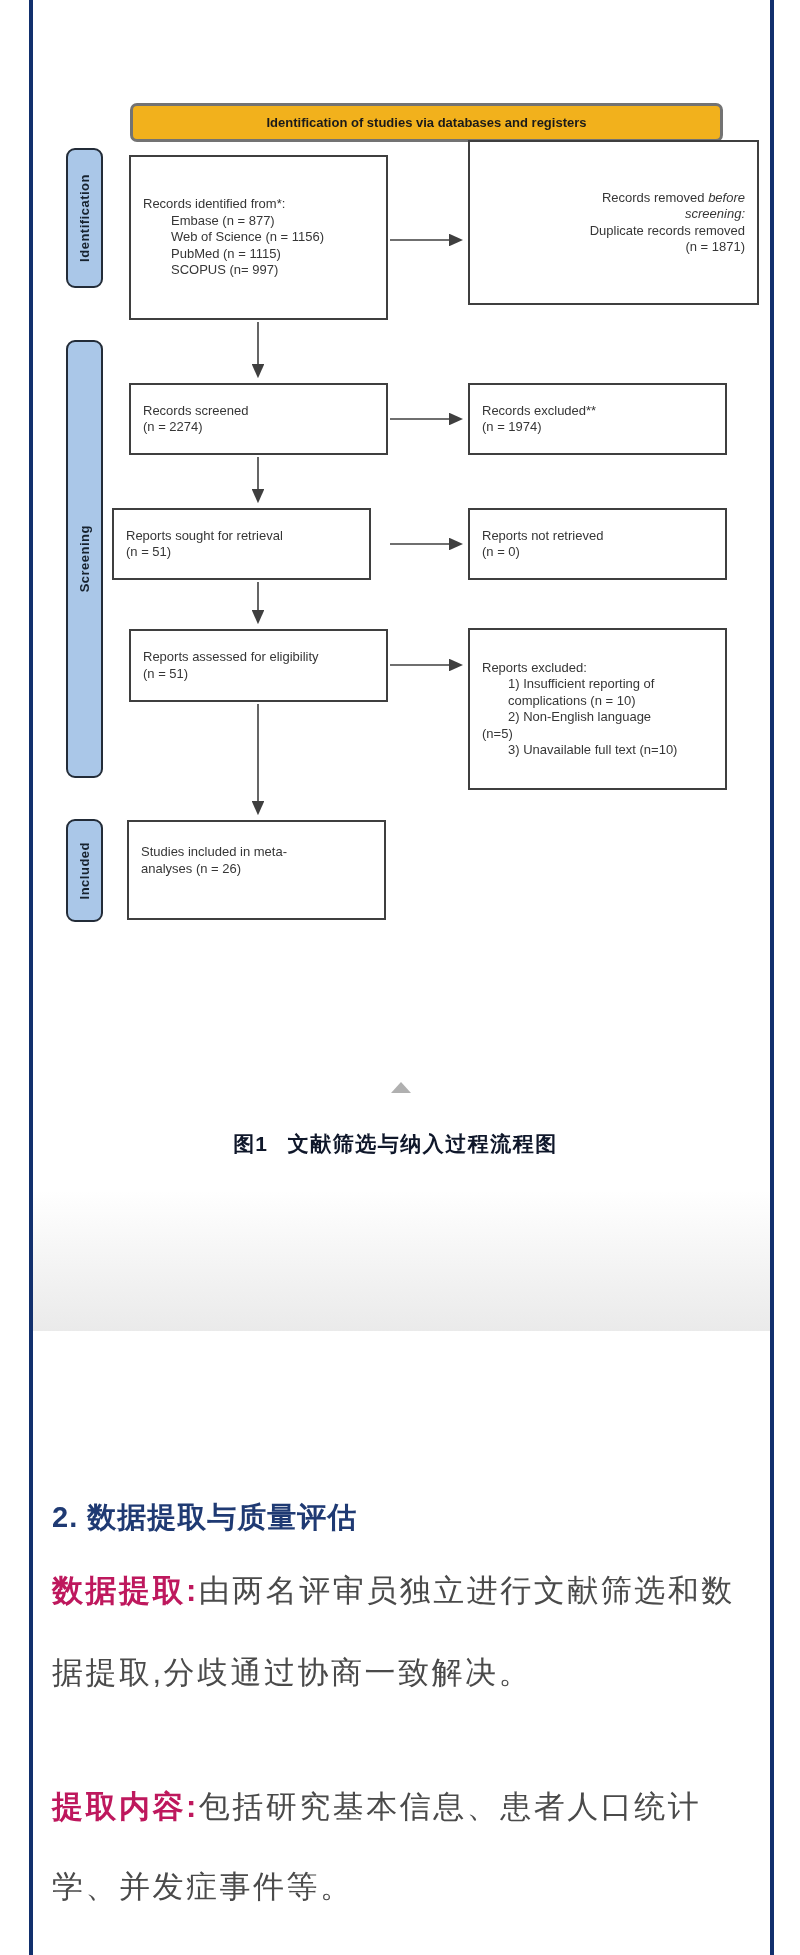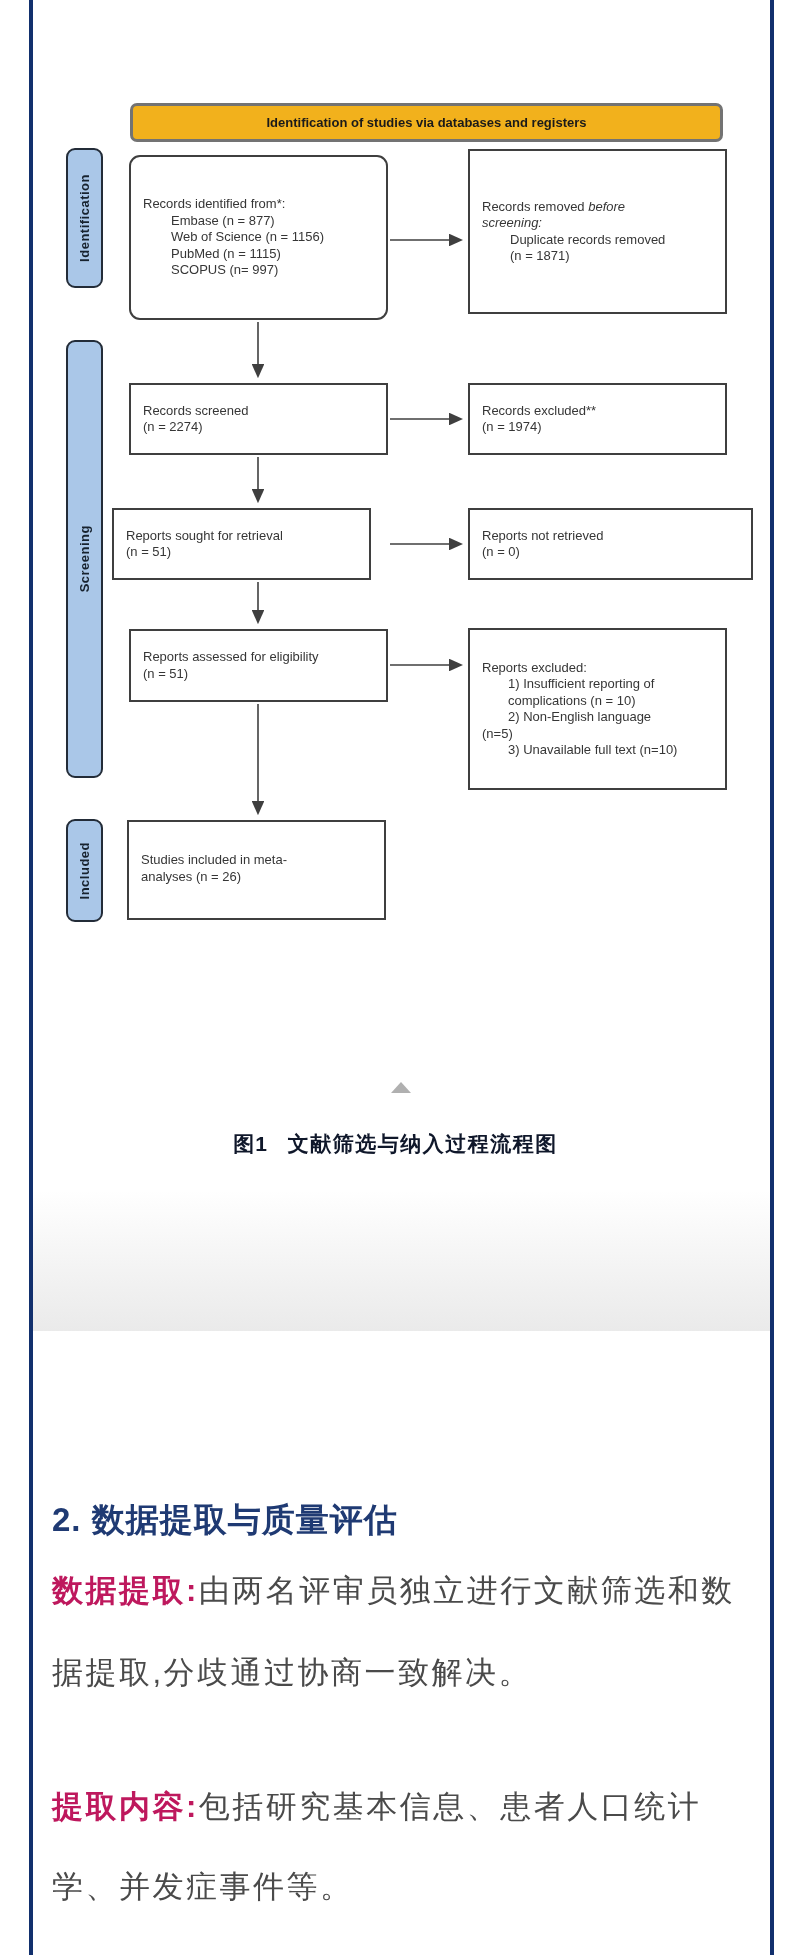--- a/index.html
+++ b/index.html
@@ -50,21 +50,21 @@
   }
   .fig-caption .pre{margin-right:20px;letter-spacing:1px;}
   .fade-band{
     position:absolute;left:33px;top:1190px;width:737px;height:141px;
     background:linear-gradient(to bottom, rgba(233,233,233,0) 0%, #eaeaea 100%);
   }
 
   
   .art-heading{
     position:absolute;left:52px;top:1498px;width:700px;
-    font-size:33px;font-weight:bold;color:#1f3a73;letter-spacing:1px;white-space:nowrap;
+    font-size:29px;font-weight:bold;color:#1f3a73;letter-spacing:1px;white-space:nowrap;
   }
   .art-line{
     position:absolute;left:52px;width:712px;
     font-size:31px;color:#4a4a4a;letter-spacing:2.5px;white-space:nowrap;
   }
   .art-line .lbl{font-weight:bold;color:#be185d;}
   .r1{top:1570px;} .r2{top:1652px;} .r3{top:1786px;} .r4{top:1866px;}
 </style>
 </head>
 <body>
@@ -81,66 +81,66 @@
   <div class="stage" style="top:148px;height:140px;">
     <span>Identification</span>
   </div>
   <div class="stage" style="top:340px;height:438px;">
     <span>Screening</span>
   </div>
   <div class="stage" style="top:819px;height:103px;">
     <span>Included</span>
   </div>
 
-  <div class="pbox" style="left:129px;top:155px;width:259px;height:165px;border-radius:11px;">
+  <div class="pbox" style="left:129px;top:155px;width:259px;height:165px;">
     <div>Records identified from*:</div>
     <div class="ind">Embase (n = 877)</div>
     <div class="ind">Web of Science (n = 1156)</div>
     <div class="ind">PubMed (n = 1115)</div>
     <div class="ind">SCOPUS (n= 997)</div>
   </div>
-  <div class="pbox" style="left:468px;top:149px;width:259px;height:165px;">
+  <div class="pbox" style="left:468px;top:140px;width:291px;height:165px;text-align:right;">
     <div><span>Records removed </span><span class="it">before</span></div>
     <div class="it">screening:</div>
     <div class="ind">Duplicate records removed</div>
     <div class="ind">(n = 1871)</div>
   </div>
 
   <div class="pbox" style="left:129px;top:383px;width:259px;height:72px;">
     <div>Records screened</div>
     <div>(n = 2274)</div>
   </div>
   <div class="pbox" style="left:468px;top:383px;width:259px;height:72px;">
     <div>Records excluded**</div>
     <div>(n = 1974)</div>
   </div>
 
   <div class="pbox" style="left:112px;top:508px;width:259px;height:72px;">
     <div>Reports sought for retrieval</div>
     <div>(n = 51)</div>
   </div>
-  <div class="pbox" style="left:468px;top:508px;width:285px;height:72px;">
+  <div class="pbox" style="left:468px;top:508px;width:259px;height:72px;">
     <div>Reports not retrieved</div>
     <div>(n = 0)</div>
   </div>
 
   <div class="pbox" style="left:129px;top:629px;width:259px;height:73px;">
     <div>Reports assessed for eligibility</div>
     <div>(n = 51)</div>
   </div>
   <div class="pbox" style="left:468px;top:628px;width:259px;height:162px;">
     <div>Reports excluded:</div>
     <div class="ind2">1) Insufficient reporting of</div>
     <div class="ind2">complications (n = 10)</div>
     <div class="ind2">2) Non-English language</div>
     <div>(n=5)</div>
     <div class="ind2">3) Unavailable full text (n=10)</div>
   </div>
 
-  <div class="pbox" style="left:127px;top:820px;width:259px;height:100px;justify-content:flex-start;padding-top:30px;">
+  <div class="pbox" style="left:127px;top:820px;width:259px;height:100px;justify-content:flex-start;padding-top:22px;">
     <div>Studies included in meta-</div>
     <div>analyses (n = 26)</div>
   </div>
 
   <svg class="arrows" width="800" height="960" viewBox="0 0 800 960">
     <defs>
       <marker id="ah" markerWidth="9" markerHeight="8" refX="7" refY="4" orient="auto">
         <path d="M0,0 L9,4 L0,8 Z" fill="#3f3f3f"></path>
       </marker>
     </defs>

